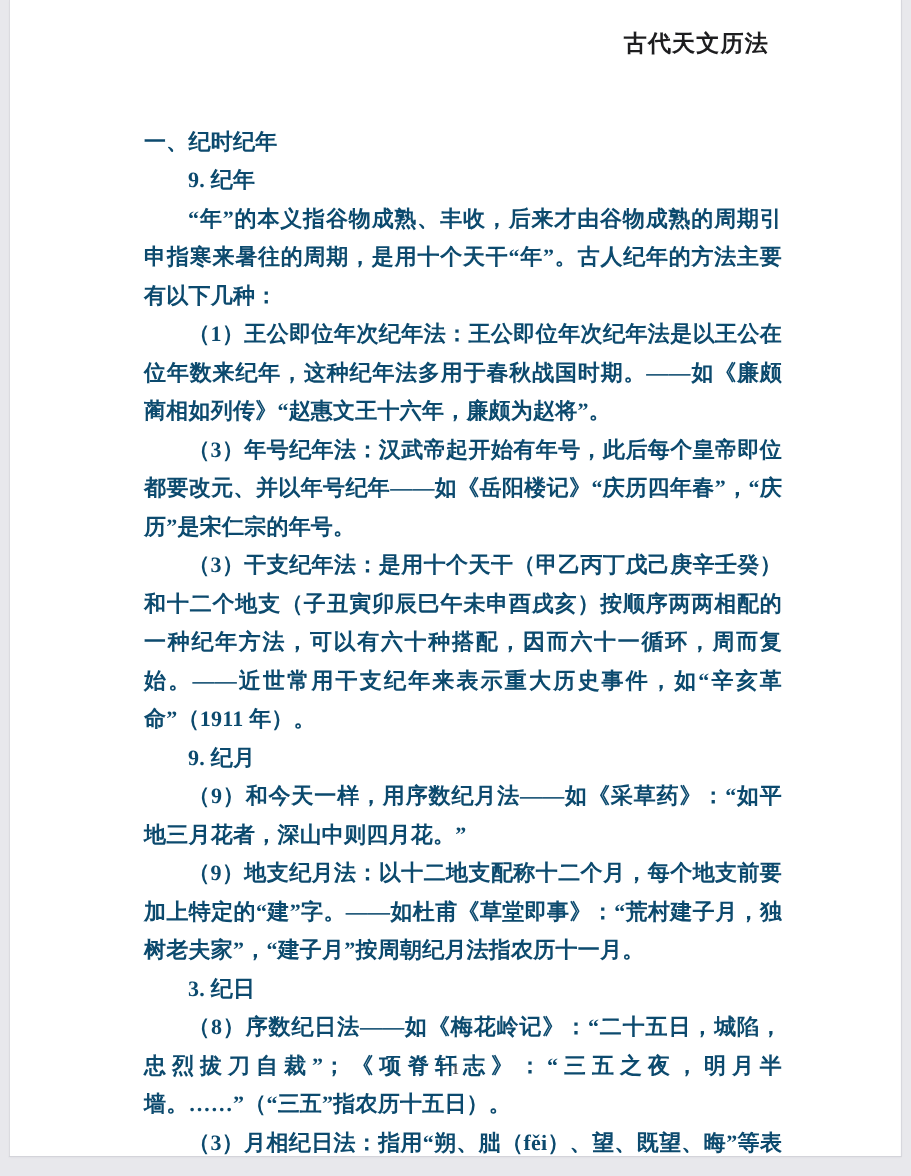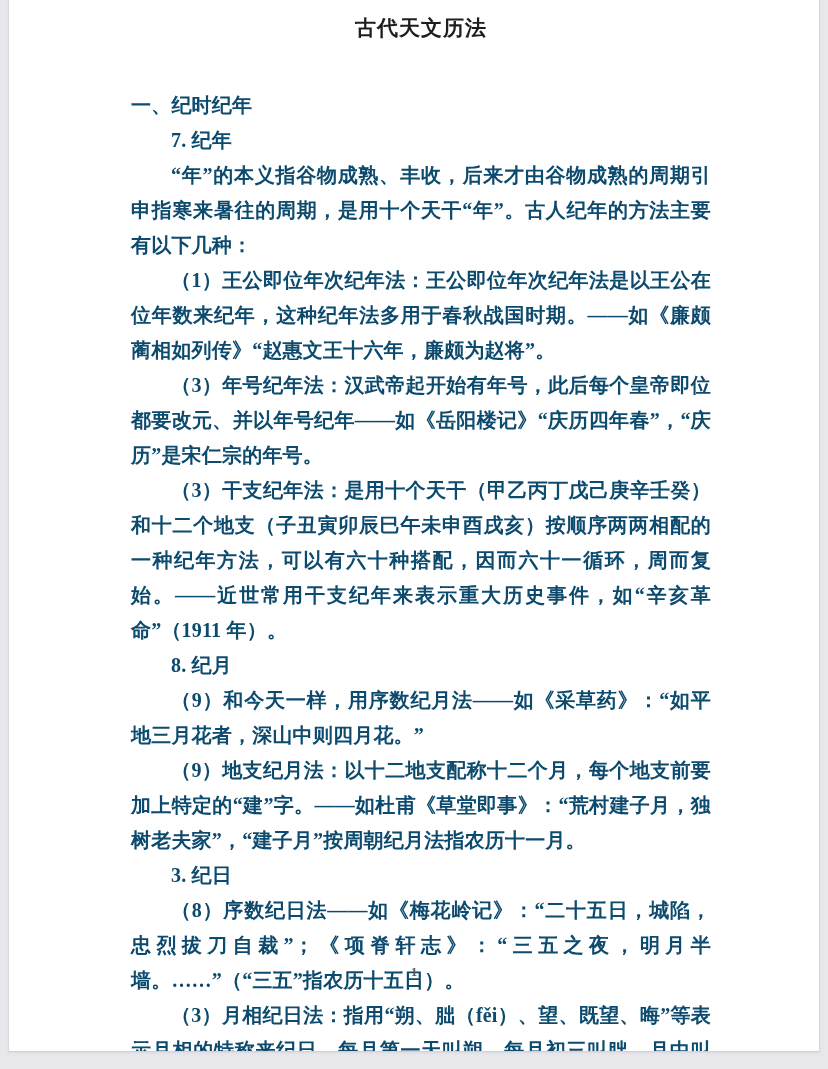--- a/index.html
+++ b/index.html
@@ -33,27 +33,27 @@
     box-shadow: 0 1px 2px rgba(0,0,0,0.06);
     overflow: hidden;
   }
   .page-body {
     position: absolute;
     left: 122px;
     top: 0;
     width: 580px;
   }
   .doc-title {
-    text-align: center;
+    text-align: right;
     font-family: "Liberation Sans", "DejaVu Sans", sans-serif;
     font-size: 21px;
     font-weight: bold;
     color: #1d1d1f;
     letter-spacing: 1px;
-    margin: 0;
+    margin: 12px;
     padding-top: 12px;
     line-height: 1.5;
   }
   .spacer-after-title {
     height: 44px;
   }
   p.para {
     margin: 0;
     font-size: 20px;
     line-height: 35px;
@@ -88,26 +88,26 @@
 </head>
 <body>
 
 <div class="viewer">
   <div class="page">
     <div class="page-body">
       <h1 class="doc-title">古代天文历法</h1>
       <div class="spacer-after-title"></div>
 
       <p class="para lvl1">一、纪时纪年</p>
-      <p class="para lvl2">7. 纪年</p>
+      <p class="para lvl2">9. 纪年</p>
       <p class="para lvl3">“年”的本义指谷物成熟、丰收，后来才由谷物成熟的周期引申指寒来暑往的周期，是用十个天干“年”。古人纪年的方法主要有以下几种：</p>
       <p class="para lvl3">（1）王公即位年次纪年法：王公即位年次纪年法是以王公在位年数来纪年，这种纪年法多用于春秋战国时期。——如《廉颇蔺相如列传》“赵惠文王十六年，廉颇为赵将”。</p>
       <p class="para lvl3">（3）年号纪年法：汉武帝起开始有年号，此后每个皇帝即位都要改元、并以年号纪年——如《岳阳楼记》“庆历四年春”，“庆历”是宋仁宗的年号。</p>
       <p class="para lvl3">（3）干支纪年法：是用十个天干（甲乙丙丁戊己庚辛壬癸）和十二个地支（子丑寅卯辰巳午未申酉戌亥）按顺序两两相配的一种纪年方法，可以有六十种搭配，因而六十一循环，周而复始。——近世常用干支纪年来表示重大历史事件，如“辛亥革命”（1911 年）。</p>
-      <p class="para lvl2">8. 纪月</p>
+      <p class="para lvl2">9. 纪月</p>
       <p class="para lvl3">（9）和今天一样，用序数纪月法——如《采草药》：“如平地三月花者，深山中则四月花。”</p>
       <p class="para lvl3">（9）地支纪月法：以十二地支配称十二个月，每个地支前要加上特定的“建”字。——如杜甫《草堂即事》：“荒村建子月，独树老夫家”，“建子月”按周朝纪月法指农历十一月。</p>
       <p class="para lvl2">3. 纪日</p>
       <p class="para lvl3">（8）序数纪日法——如《梅花岭记》：“二十五日，城陷，忠烈拔刀自裁”；《项脊轩志》：“三五之夜，明月半墙。……”（“三五”指农历十五日）。</p>
       <p class="para lvl3">（3）月相纪日法：指用“朔、朏（fěi）、望、既望、晦”等表示月相的特称来纪日。每月第一天叫朔，每月初三叫朏，月中叫望（小月十五日，大月十六日），望后这一天叫既</p>
     </div>
     <div class="page-number">1</div>
   </div>
 </div>
 

